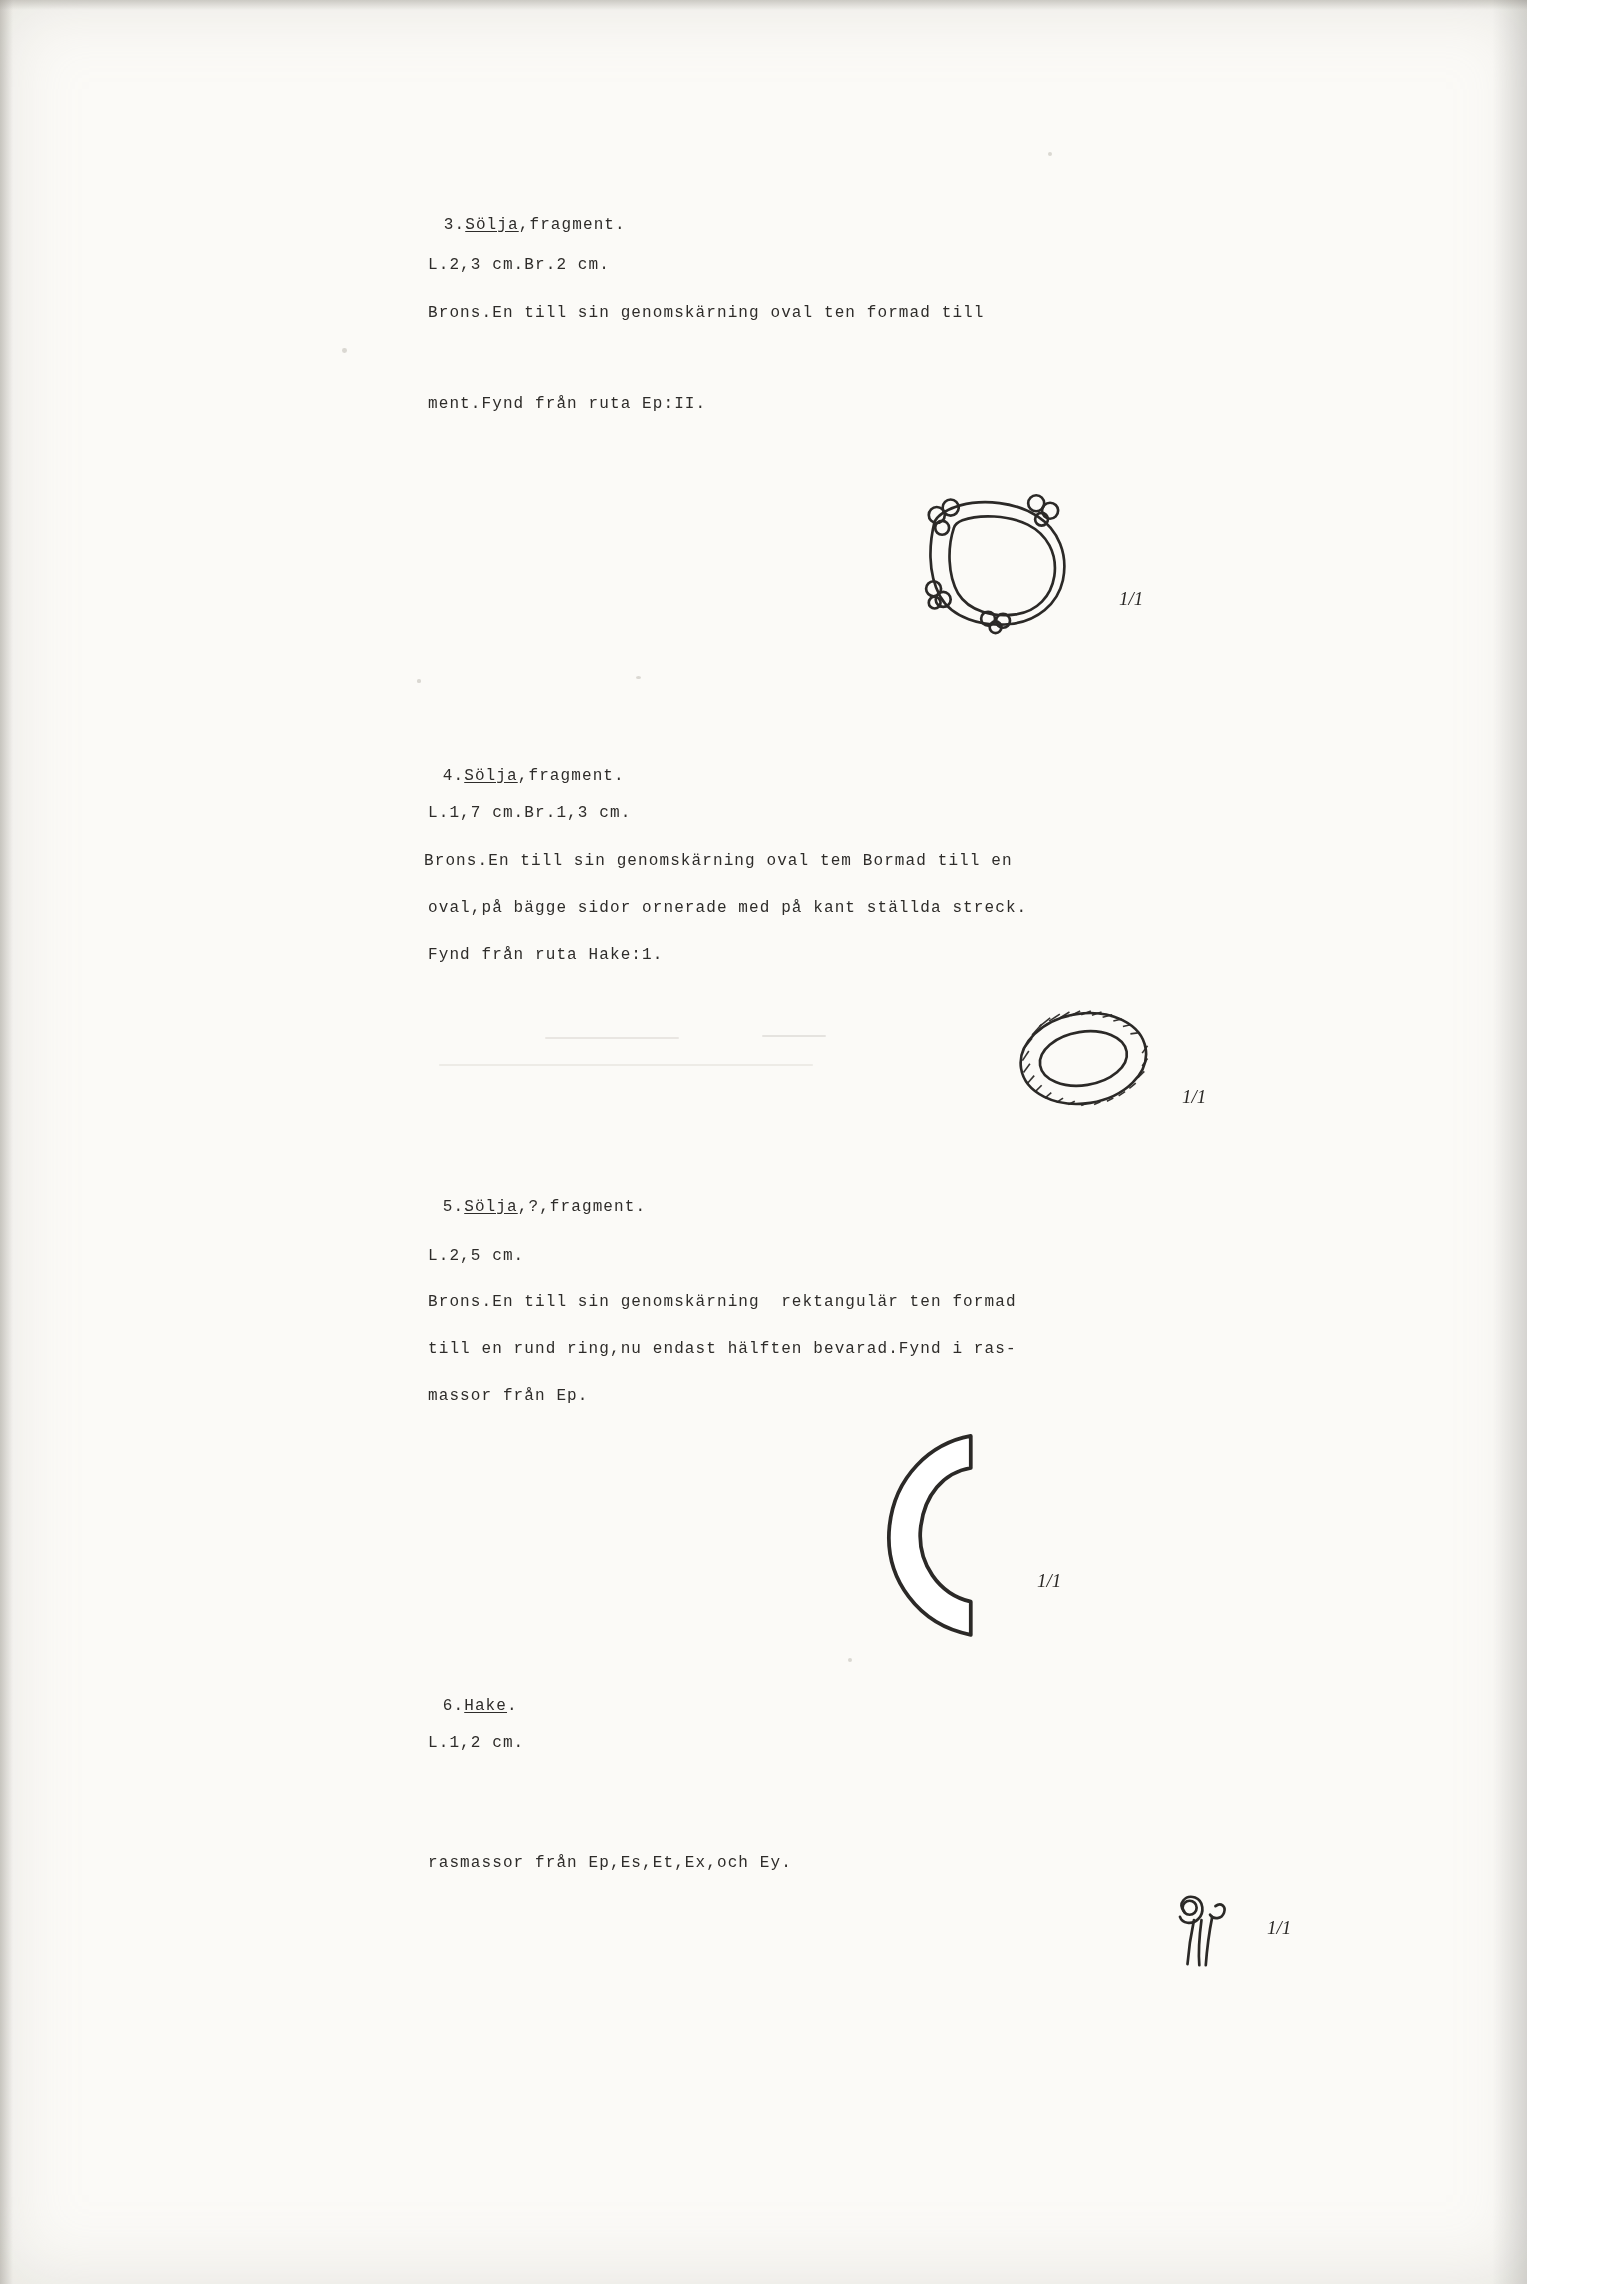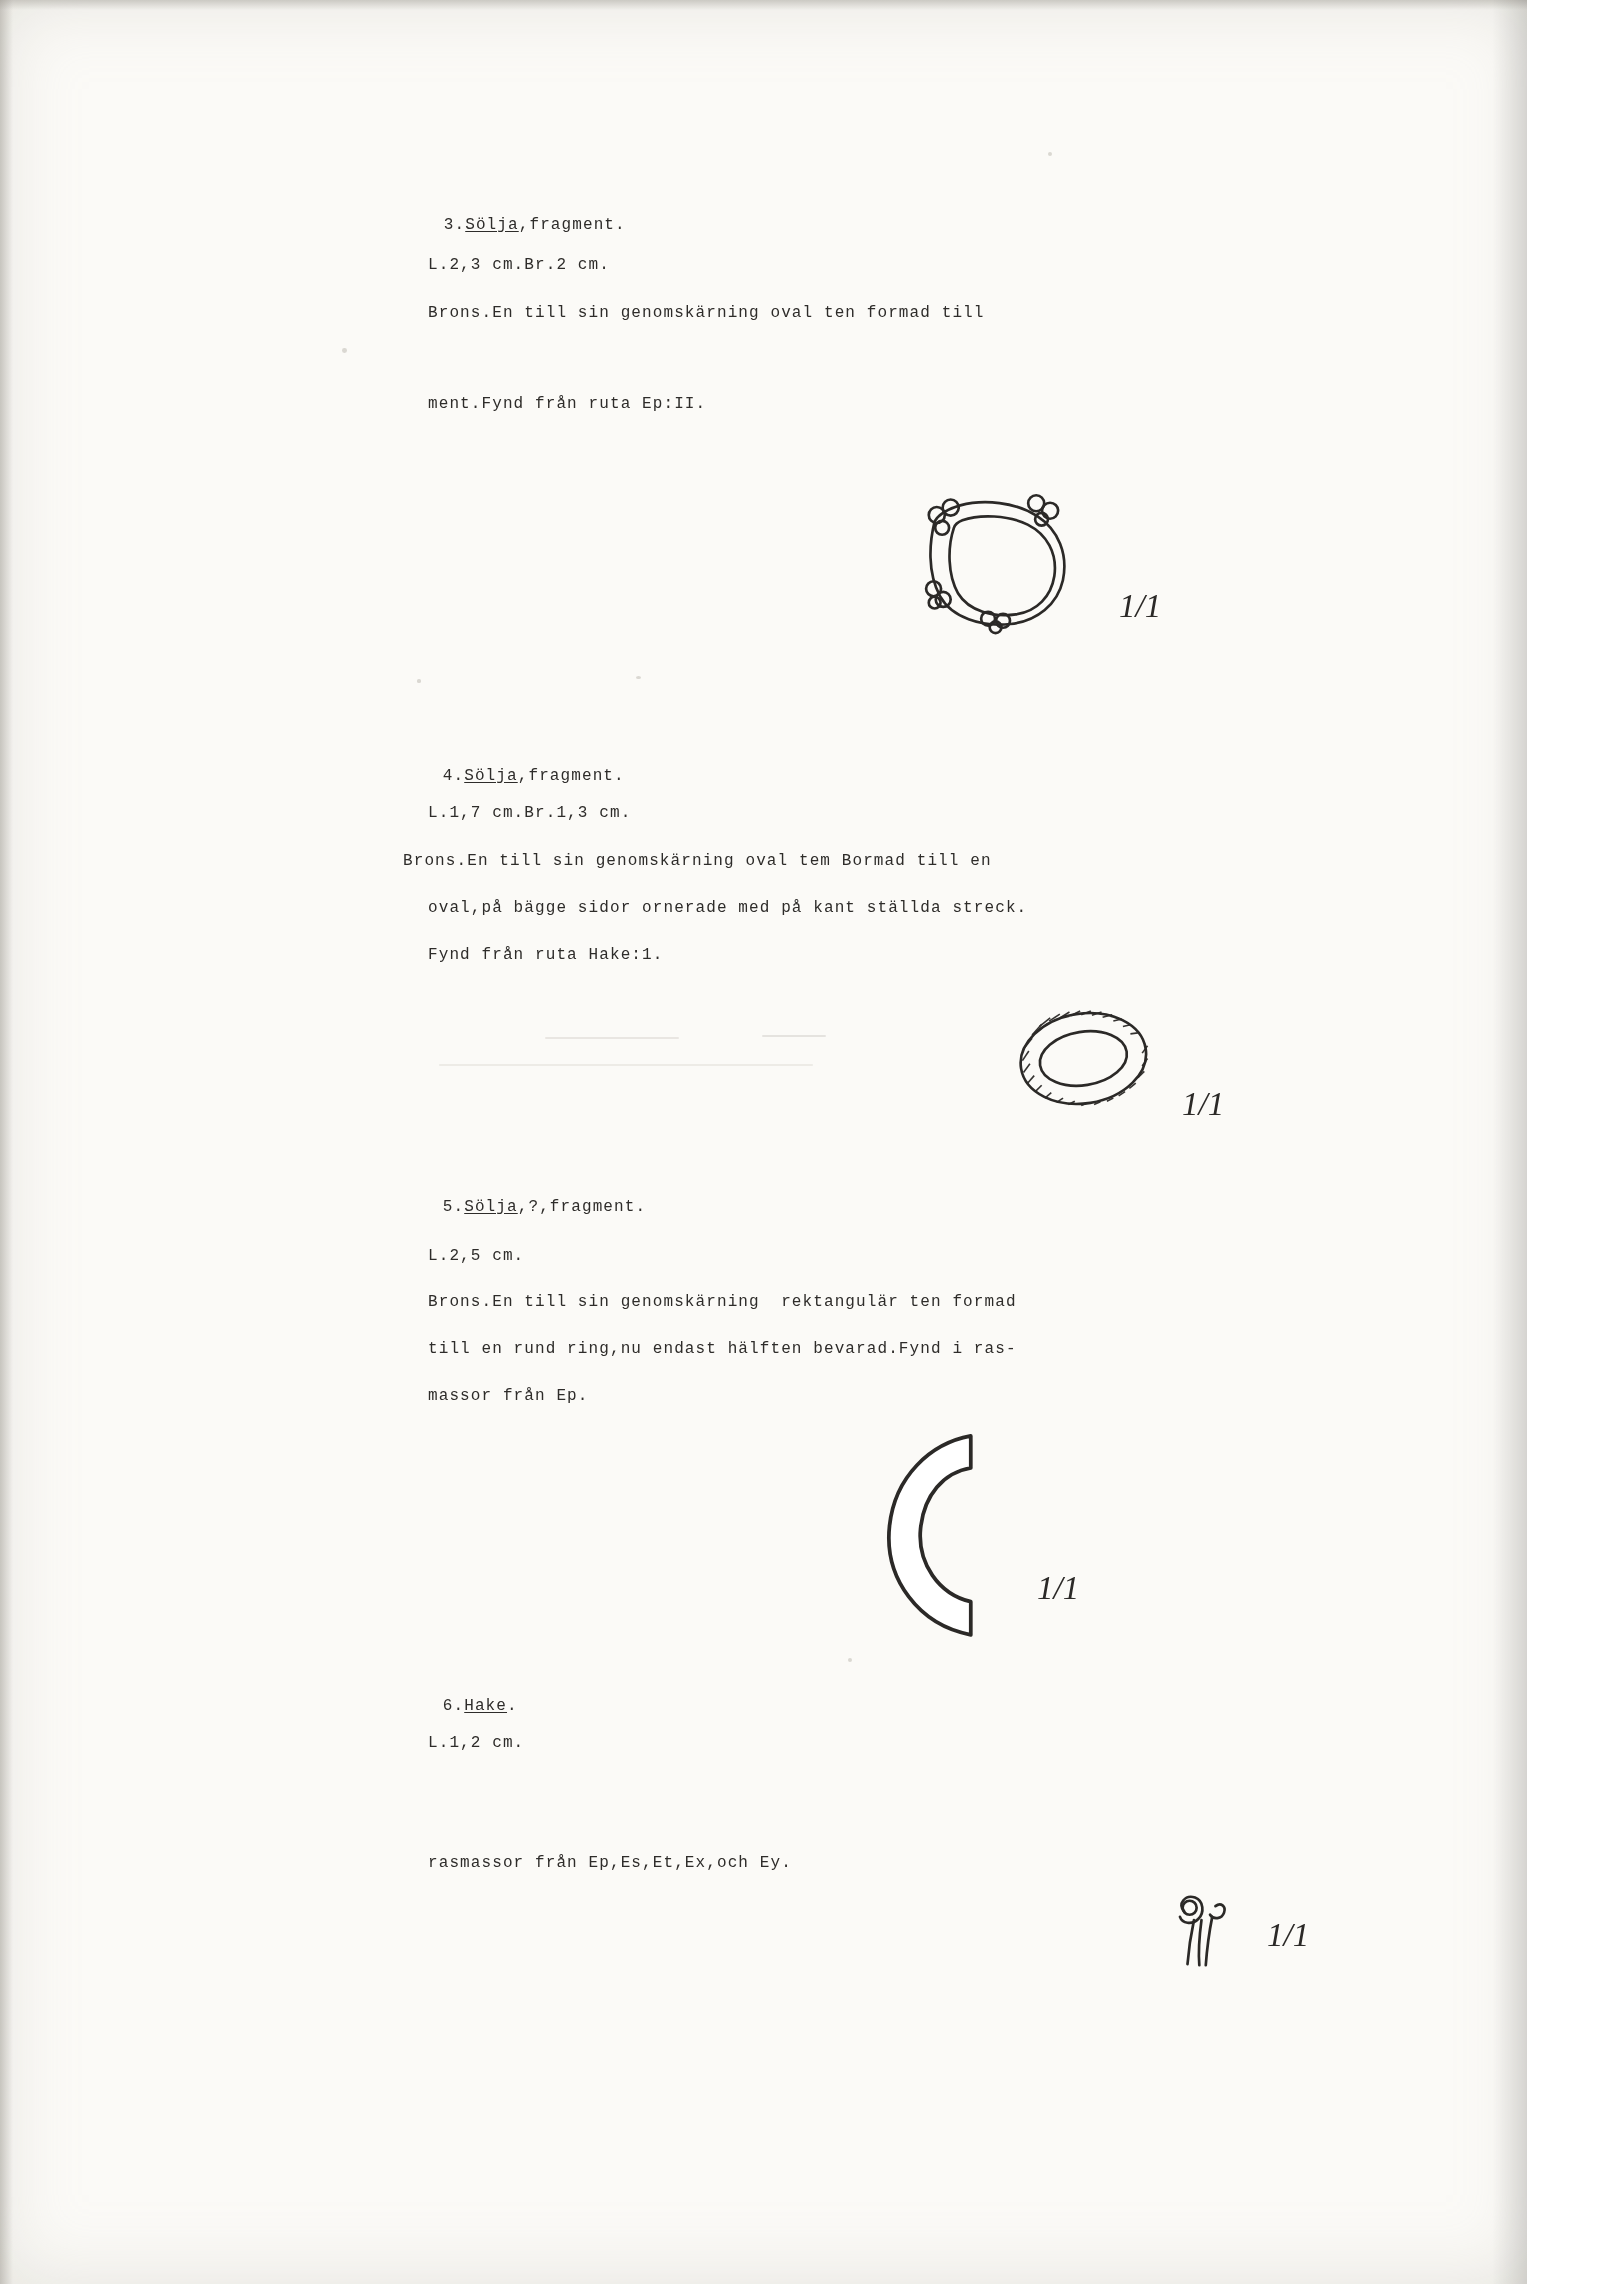--- a/index.html
+++ b/index.html
@@ -86,21 +86,21 @@
     letter-spacing: 1.1px;
     color: #2e2c2a;
     white-space: pre;
   }
   .u { text-decoration: underline; text-underline-offset: 2.1px; }
 
   .frac {
     position: absolute;
     color: #2b2927;
     font-family: "Liberation Serif", serif;
-    font-size: 33px;
+    font-size: 19px;
     font-style: italic;
   }
 
   .fig { position: absolute; }
 
   .speck {
     position: absolute;
     background: #b9b5ad;
     border-radius: 50%;
     opacity: 0.5;
@@ -156,21 +156,21 @@
         <circle cx="162" cy="268" r="11"></circle>
       </g>
     </svg>
   </div>
   <div class="frac" style="left:1119px;top:588px;">1/1</div>
 
   <div class="entry-head" style="left:400px;top:749px;">
     <span>4.</span><span class="u">Sölja</span><span>,fragment.</span>
   </div>
   <div class="text-block" style="left:428px;top:797px;">L.1,7 cm.Br.1,3 cm.</div>
-  <div class="text-block" style="left:403px;top:845px;text-align:center;">Brons.En till sin genomskärning oval tem Bormad till en</div>
+  <div class="text-block" style="left:424px;top:845px;text-align:center;">Brons.En till sin genomskärning oval tem Bormad till en</div>
   <div class="text-block" style="left:428px;top:892px;">oval,på bägge sidor ornerade med på kant ställda streck.</div>
   <div class="text-block" style="left:428px;top:939px;">Fynd från ruta Hake:1.</div>
 
   <div class="fig" style="left:1016px;top:1005px;">
     <svg width="139" height="107" viewBox="0 0 260 200">
       <g fill="none" stroke="#2b2927" stroke-width="5" stroke-linejoin="round">
         <ellipse cx="126" cy="100" rx="118" ry="84" transform="rotate(-9 126 100)"></ellipse>
         <ellipse cx="126" cy="100" rx="82" ry="50" transform="rotate(-9 126 100)"></ellipse>
       </g>
       <g stroke="#2b2927" stroke-width="3" opacity="0.95">

